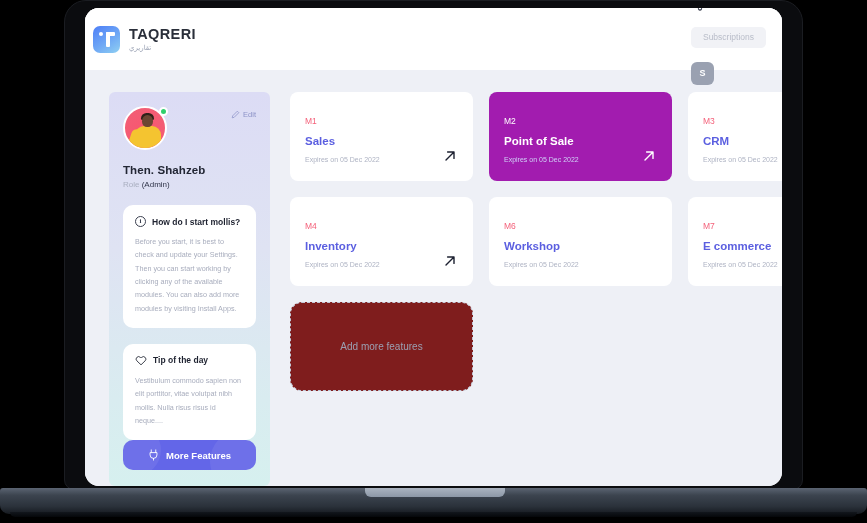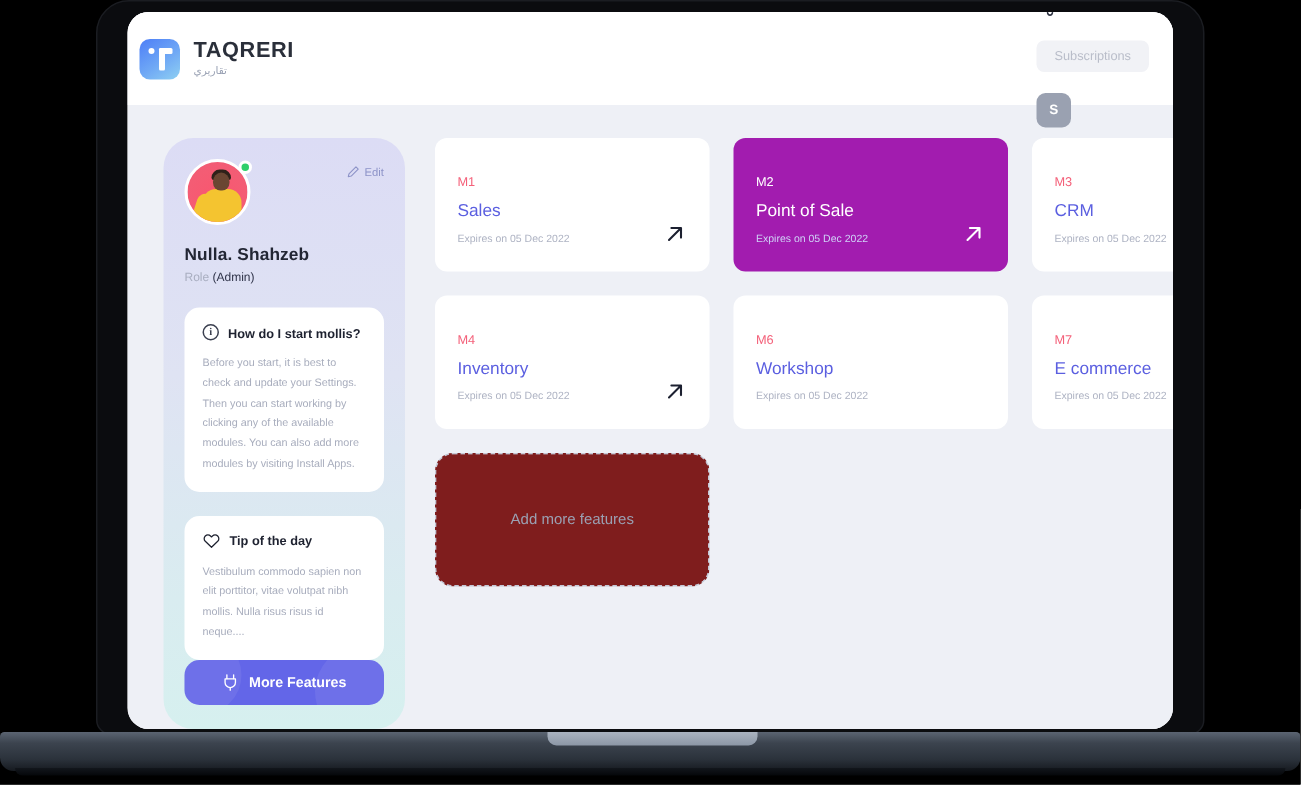--- a/index.html
+++ b/index.html
@@ -147,21 +147,21 @@
     display: flex;
     gap: 20px;
     padding: 22px 0 0 24px;
     height: calc(100% - 62px);
   }
 
   
   .profile-card {
     width: 161px;
     flex: none;
-    border-radius: 20px;
+    border-radius: 6px;
     background: linear-gradient(180deg, #dcdcf5 0%, #dfe3f3 40%, #d9ecf0 78%, #d6f0ef 100%);
     padding: 14px 14px 16px;
     display: flex;
     flex-direction: column;
   }
   .profile-head { display: flex; align-items: flex-start; }
   .avatar-wrap { position: relative; width: 44px; height: 44px; }
   .avatar {
     width: 44px; height: 44px; border-radius: 50%;
     border: 2.5px solid #ffffff;
@@ -266,21 +266,21 @@
     border-radius: 8px;
     padding: 24px 15px 0;
     position: relative;
     cursor: pointer;
   }
   .mod .code {
     font-size: 8.5px; color: #f4617a; font-weight: 400;
   }
   .mod .title {
     margin-top: 9px;
-    font-size: 11.5px; font-weight: 400; color: #5b5fe0;
+    font-size: 11.5px; font-weight: 700; color: #5b5fe0;
   }
   .mod .expiry {
     margin-top: 9px;
     font-size: 7px; color: #aeb3c3;
   }
   .mod .go {
     position: absolute; right: 16px; bottom: 18px;
     width: 14px; height: 14px; color: #1c2030;
   }
   .mod.active { background: #a21caf; }
@@ -353,21 +353,21 @@
               <span class="status-dot"></span>
             </div>
             <div class="edit-link">
               <svg width="9" height="9" viewBox="0 0 12 12" fill="none">
                 <path d="M8.4 1.6 10.4 3.6 4.2 9.8 1.6 10.4 2.2 7.8z" stroke="#8d93c8" stroke-width="1" stroke-linejoin="round"></path>
               </svg>
               <span>Edit</span>
             </div>
           </div>
 
-          <div class="profile-name">Nulla. Shahzeb</div>
+          <div class="profile-name">Then. Shahzeb</div>
           <div class="profile-role">
             <span class="lbl">Role</span>
             <span class="val">(Admin)</span>
           </div>
 
           <div class="info-card">
             <div class="info-title">
               <span class="ico-circle">i</span>
               <span>How do I start mollis?</span>
             </div>

